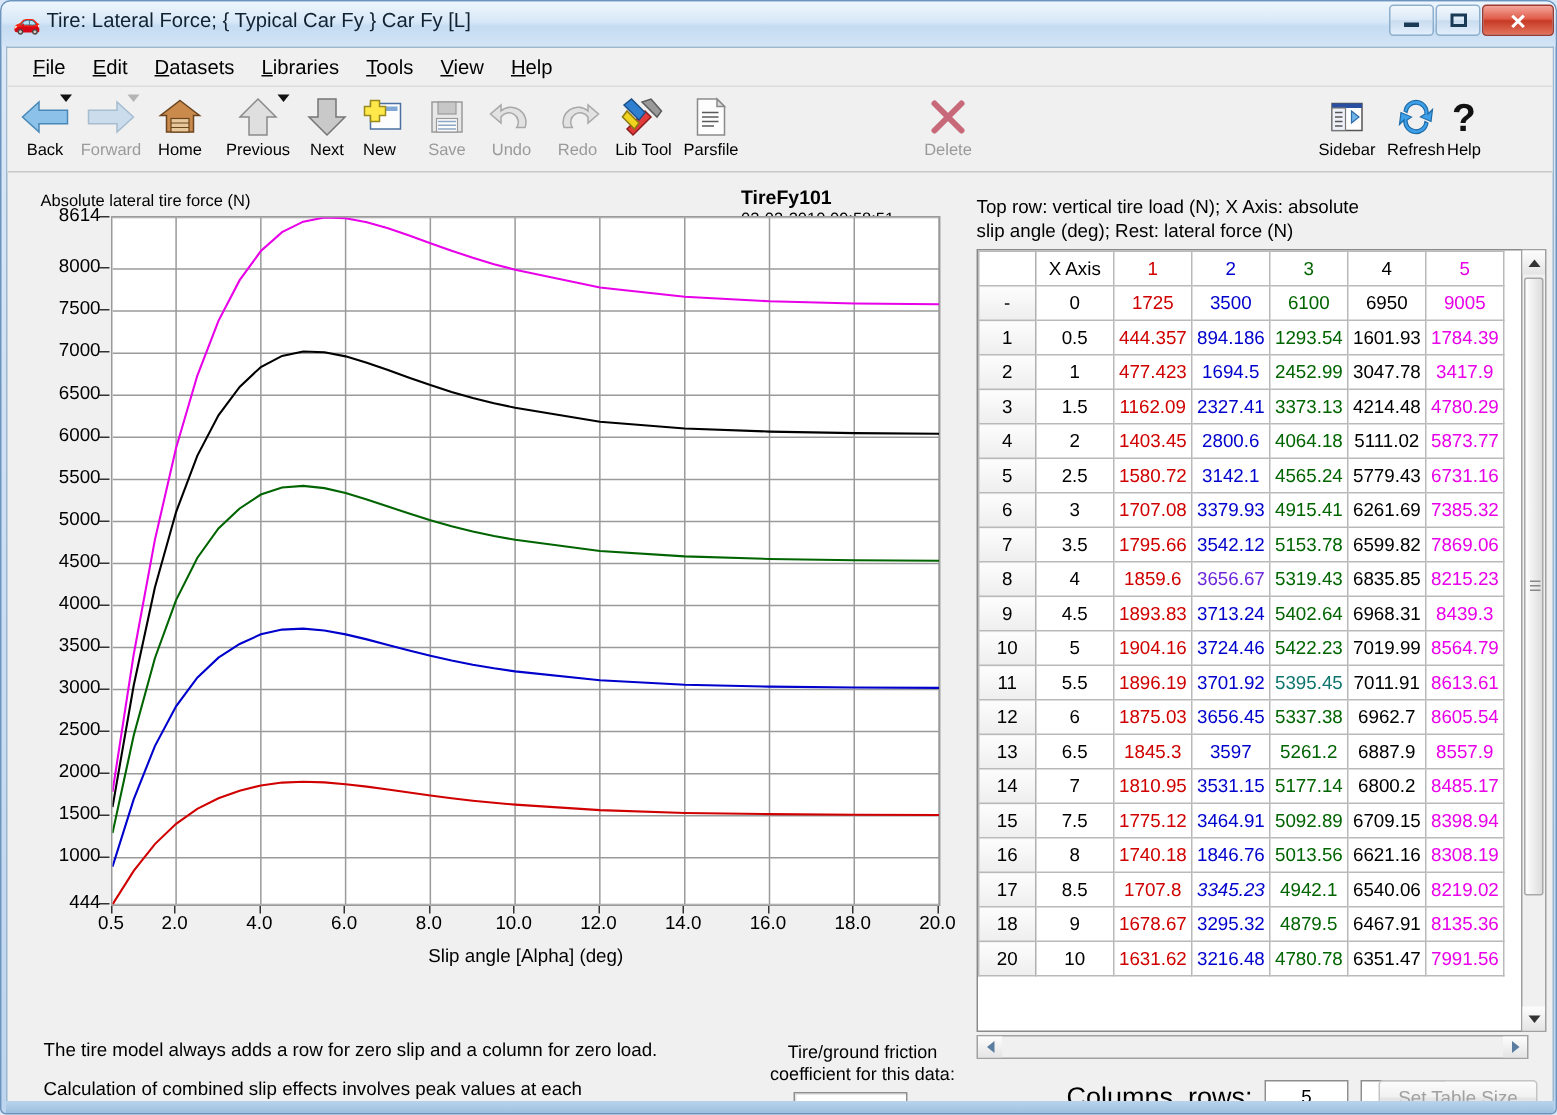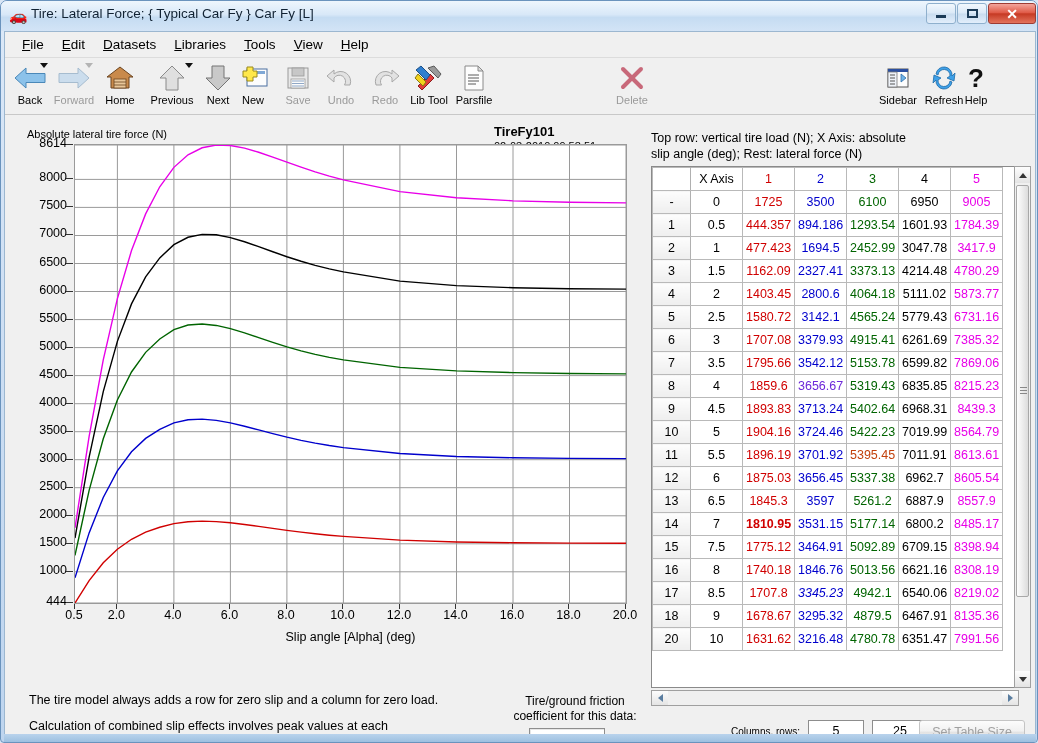--- a/index.html
+++ b/index.html
@@ -189,21 +189,21 @@
   }
   .hsb-arrow { position:absolute; top:0; width:16px; height:14px;
     background: linear-gradient(180deg,#fdfdfd,#e4e4e4);
     display:flex; align-items:center; justify-content:center;}
   .hsb-arrow.left { left:0; } .hsb-arrow.right { right:0; }
   .tri-l { width:0;height:0;border-top:4px solid transparent;border-bottom:4px solid transparent;border-right:5px solid #5b7ea0;}
   .tri-r { width:0;height:0;border-top:4px solid transparent;border-bottom:4px solid transparent;border-left:5px solid #5b7ea0;}
 
   
   #colrowRow { position:absolute; left:0; top:590px; width:380px; height:26px; display:flex; align-items:center;}
-  #colrowLabel { font-size:10px; color:#000; margin-left:80px; }
+  #colrowLabel { font-size:18px; color:#000; margin-left:60px; }
   .numbox {
     width:56px; height:22px; margin-left:8px; background:#fff; border:1px solid #8d8d8d;
     font-size:12.5px; text-align:center; line-height:20px; color:#000;
   }
   .btn {
     height:24px; border:1px solid #9a9a9a; border-radius:3px;
     background: linear-gradient(180deg,#fcfcfc 0%,#f1f1f1 45%,#e3e3e3 52%,#f4f4f4 100%);
     font-size:12.5px; color:#000; display:flex; align-items:center; justify-content:center;
     padding: 0 10px; cursor:default;
   }
@@ -681,21 +681,21 @@
                 <td style="color: rgb(0, 0, 204);">3724.46</td>
                 <td style="color: rgb(0, 100, 0);">5422.23</td>
                 <td style="color: rgb(0, 0, 0);">7019.99</td>
                 <td style="color: rgb(232, 0, 232);">8564.79</td>
               </tr>
               <tr>
                 <td class="rowhdr">11</td>
                 <td>5.5</td>
                 <td style="color: rgb(208, 0, 0);">1896.19</td>
                 <td style="color: rgb(0, 0, 204);">3701.92</td>
-                <td style="color: #c2410c;">5395.45</td>
+                <td style="color: #0f766e;">5395.45</td>
                 <td style="color: rgb(0, 0, 0);">7011.91</td>
                 <td style="color: rgb(232, 0, 232);">8613.61</td>
               </tr>
               <tr>
                 <td class="rowhdr">12</td>
                 <td>6</td>
                 <td style="color: rgb(208, 0, 0);">1875.03</td>
                 <td style="color: rgb(0, 0, 204);">3656.45</td>
                 <td style="color: rgb(0, 100, 0);">5337.38</td>
                 <td style="color: rgb(0, 0, 0);">6962.7</td>
@@ -706,21 +706,21 @@
                 <td>6.5</td>
                 <td style="color: rgb(208, 0, 0);">1845.3</td>
                 <td style="color: rgb(0, 0, 204);">3597</td>
                 <td style="color: rgb(0, 100, 0);">5261.2</td>
                 <td style="color: rgb(0, 0, 0);">6887.9</td>
                 <td style="color: rgb(232, 0, 232);">8557.9</td>
               </tr>
               <tr>
                 <td class="rowhdr">14</td>
                 <td>7</td>
-                <td style="color: rgb(208, 0, 0); font-weight: bold;">1810.95</td>
+                <td style="color: rgb(208, 0, 0);">1810.95</td>
                 <td style="color: rgb(0, 0, 204);">3531.15</td>
                 <td style="color: rgb(0, 100, 0);">5177.14</td>
                 <td style="color: rgb(0, 0, 0);">6800.2</td>
                 <td style="color: rgb(232, 0, 232);">8485.17</td>
               </tr>
               <tr>
                 <td class="rowhdr">15</td>
                 <td>7.5</td>
                 <td style="color: rgb(208, 0, 0);">1775.12</td>
                 <td style="color: rgb(0, 0, 204);">3464.91</td>

